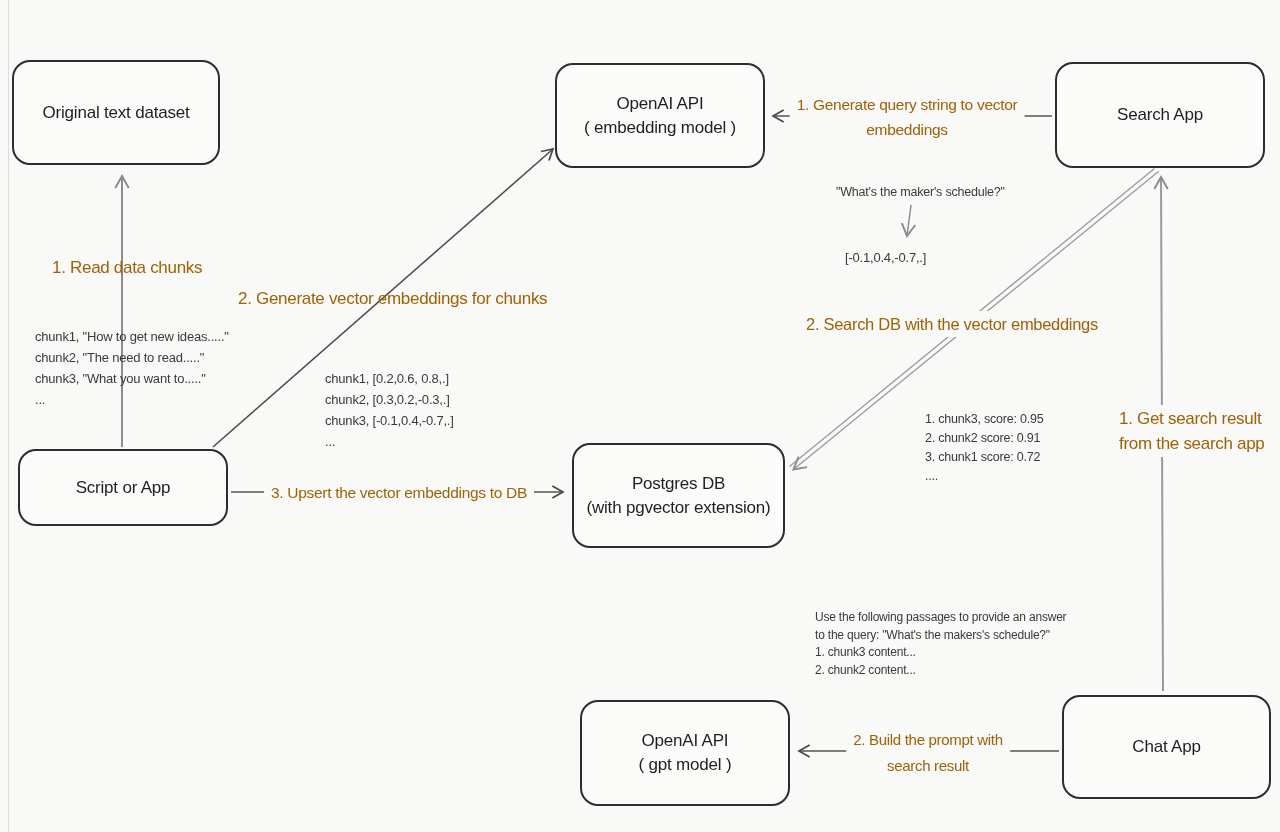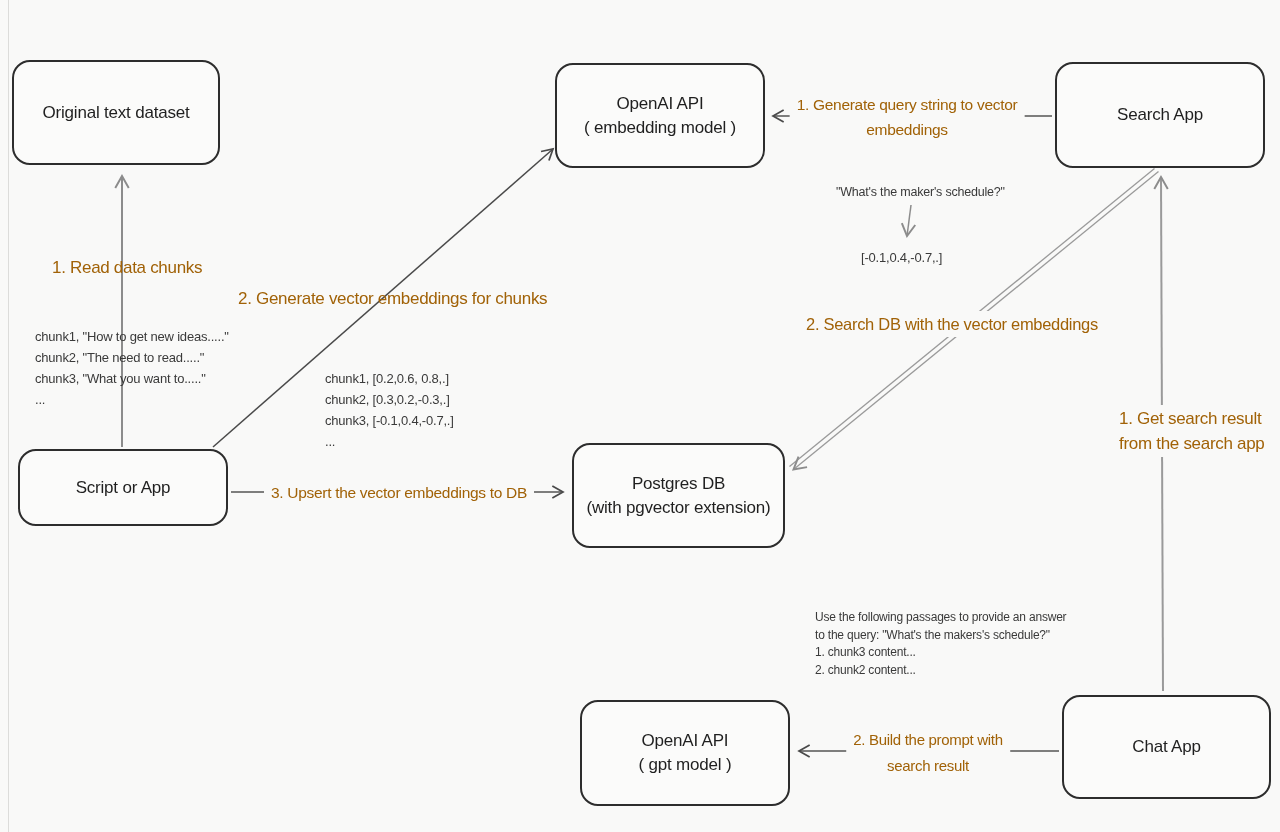--- a/index.html
+++ b/index.html
@@ -131,22 +131,28 @@
 
   <div class="annot" style="left:325px;top:368px;">
     <div>chunk1, [0.2,0.6, 0.8,.]</div>
     <div>chunk2, [0.3,0.2,-0.3,.]</div>
     <div>chunk3, [-0.1,0.4,-0.7,.]</div>
     <div>...</div>
   </div>
 
   <div class="annot" style="left:836px;top:182px;font-size:12.5px;">"What's the maker's schedule?"</div>
 
-  <div class="annot" style="left:845px;top:247px;margin-left:16px;">[-0.1,0.4,-0.7,.]</div>
+  <div class="annot" style="left:845px;top:247px;">[-0.1,0.4,-0.7,.]</div>
 
+  <div class="annot scores" style="left:925px;top:410px;">
+    <div>1. chunk3, score: 0.95</div>
+    <div>2. chunk2 score: 0.91</div>
+    <div>3. chunk1 score: 0.72</div>
+    <div>....</div>
+  </div>
 
   <div class="annot small" style="left:815px;top:609px;">
     <div>Use the following passages to provide an answer</div>
     <div>to the query: "What's the makers's schedule?"</div>
     <div>1. chunk3 content...</div>
     <div>2. chunk2 content...</div>
   </div>
 </div>
 
 </body></html>

